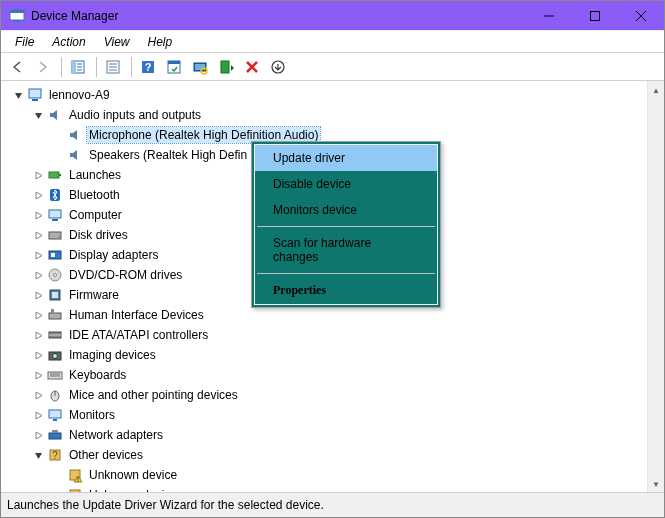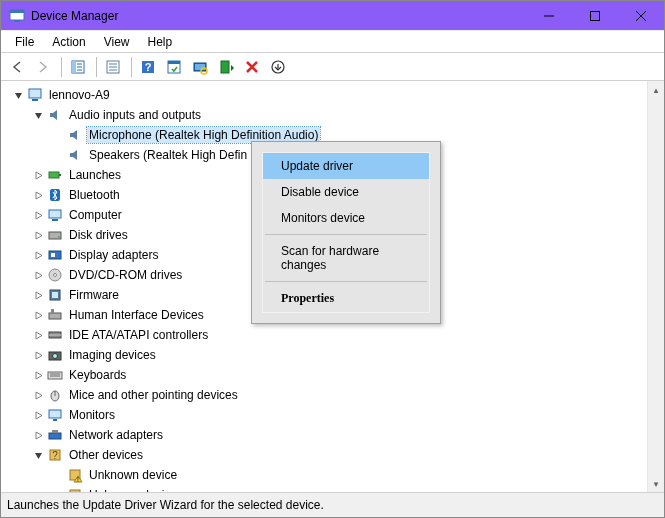--- a/index.html
+++ b/index.html
@@ -44,20 +44,21 @@
     height: 22px;
     display: flex;
     align-items: center;
     padding: 0 6px;
     gap: 2px;
     border-bottom: 1px solid #d0d0d0;
     background:#fff;
   }
   .menubar .menuitem {
     padding: 2px 8px;
+    font-style: italic;
   }
   
   .toolbar {
     height: 28px;
     display: flex;
     align-items: center;
     padding: 2px 4px;
     gap: 0;
     border-bottom: 1px solid #d0d0d0;
     background:#fff;
@@ -118,24 +119,24 @@
   }
   .ind0 { padding-left: 4px; }
   .ind1 { padding-left: 24px; }
   .ind2 { padding-left: 44px; }
   
   .ctxmenu {
     position: absolute;
     left: 250px;
     top: 140px;
     width: 190px;
-    background: #e5e5e5;
+    background: #0f766e;
     border: 1px solid #a0a0a0;
     box-shadow: 2px 2px 4px rgba(0,0,0,0.25);
-    padding: 10px;
+    padding: 2px;
     z-index: 10;
   }
   .ctxinner { border: 1px solid #f2f2f2; }
   .ctxitem {
     padding: 6px 18px;
     font-size: 12px;
   }
   .ctxitem.hl { background: #90c8f6; }
   .ctxsep { height:1px; background:#c0c0c0; margin: 3px 2px; }
   .ctxitem.bold { font-weight: bold; font-family: Liberation Serif, serif; }

